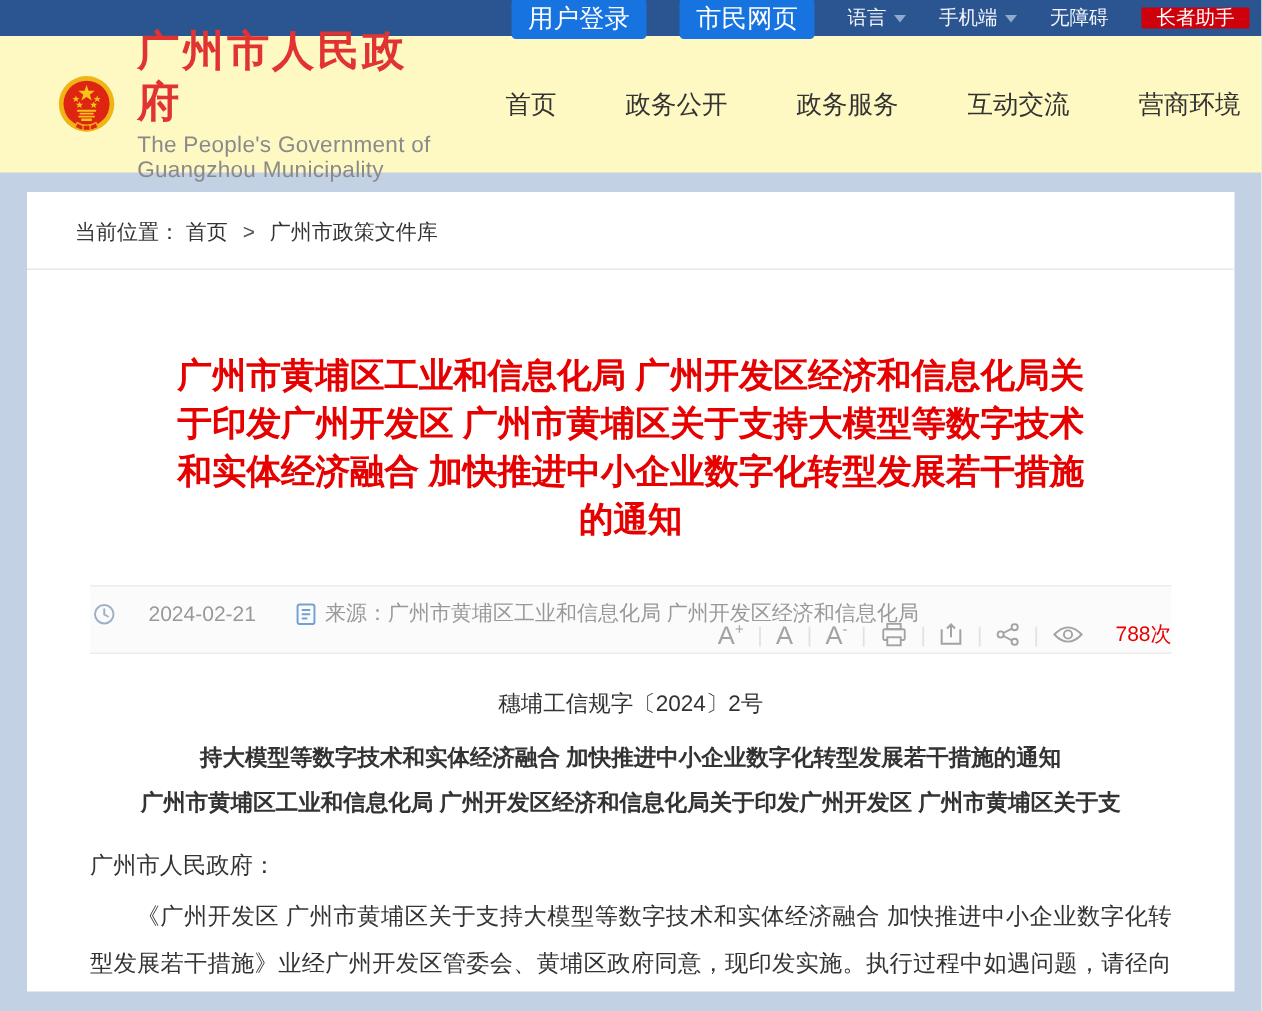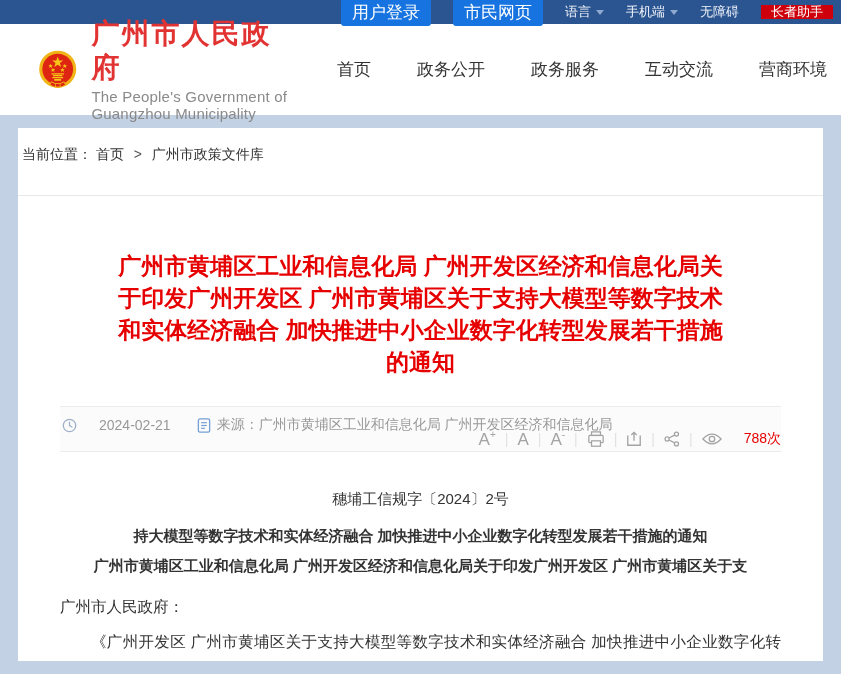--- a/index.html
+++ b/index.html
@@ -7,52 +7,52 @@
   body { font-family:"Liberation Sans","DejaVu Sans",sans-serif; background:#c2d1e4; }
 
   
   .topbar { height:24px; background:#2b5591; display:flex; align-items:center; justify-content:flex-end; font-size:13px; color:#f2f5fa; }
   .topbar .item { margin-right:22px; display:flex; align-items:center; cursor:pointer; white-space:nowrap; }
   .btn-blue { background:#1673df; border-radius:3px; padding:2px 11px; margin-right:22px; color:#fff; cursor:pointer; font-size:17px; }
   .chev { display:inline-block; width:0; height:0; border-left:4px solid transparent; border-right:4px solid transparent; border-top:5px solid #8fa9cf; margin-left:5px; }
   .btn-elder { background:#ce000c; color:#fff; height:14px; display:flex; align-items:center; padding:0 10px; margin-right:8px; cursor:pointer; }
 
   
-  .header { height:91px; background:#ffffff; display:flex; align-items:center; }
+  .header { height:91px; background:#fef9c3; display:flex; align-items:center; }
   .logo-wrap { display:flex; align-items:center; margin-left:38px; }
   .emblem { width:72px; height:74px; }
   .site-text { margin-left:14px; }
   .site-title { color:#e23333; font-size:28px; font-weight:700; letter-spacing:2px; line-height:34px; }
   .site-subtitle { color:#8a8a8a; font-size:15px; margin-top:3px; letter-spacing:.2px; }
   .nav { margin-left:auto; margin-right:14px; display:flex; }
   .nav-item { font-size:17px; color:#333; margin-left:46px; cursor:pointer; white-space:nowrap; }
 
   
   .card { margin:13px 18px 0; background:#fff; height:533px; overflow:hidden; }
-  .breadcrumb { height:68px; line-height:52px; padding:0 4px; border-bottom:1px solid #e8e8e8; font-size:14px; color:#333; }
+  .breadcrumb { height:52px; line-height:52px; padding:0 32px; border-bottom:1px solid #e8e8e8; font-size:14px; color:#333; }
   .breadcrumb a { color:#333; text-decoration:none; cursor:pointer; }
   .crumb-sep { margin:0 6px; color:#555; }
 
   .content { padding:0 42px; }
   .article-title { margin-top:54px; text-align:center; color:#e60000; font-size:23px; font-weight:600; line-height:32px; }
 
   
   .metabar { margin-top:28px; border-top:1px solid #ececec; border-bottom:1px solid #ececec; background:#fbfbfc; padding:9px 2px 3px; position:relative; min-height:46px; }
   .meta-left { display:flex; align-items:center; font-size:14px; color:#999; }
   .meta-left .micon { margin-right:6px; display:inline-flex; }
   .meta-date { margin-right:26px;margin-left:16px; }
   .tools { position:absolute; right:0; bottom:3px; display:flex; align-items:center; color:#a3a3a3; }
   .tool { display:flex; align-items:center; padding:0 9px; cursor:pointer; }
   .tsep { color:#e2e2e2; font-size:14px; }
   .font-a { font-size:17px; color:#a3a3a3; line-height:1; }
   .font-a sup { font-size:10px; }
   .views { display:flex; align-items:center; padding-left:9px; }
   .views-count { color:#e60000; font-size:14px; margin-left:22px; cursor:default; }
 
-  .doc-number { text-align:center; margin-top:38px; font-size:15px; color:#333; }
+  .doc-number { text-align:center; margin-top:24px; font-size:15px; color:#333; }
   .article-subtitle { margin-top:12px; text-align:center; font-weight:700; color:#333; font-size:15px; line-height:30px; }
   .salutation { margin-top:16px; font-size:15.5px; color:#333; }
   .body-para { margin-top:8px; font-size:15.5px; color:#333; line-height:31px; text-indent:2em; text-align:justify; }
 
   svg { display:block; }
 </style>
 </head>
 <body>
 
 <div class="topbar">

